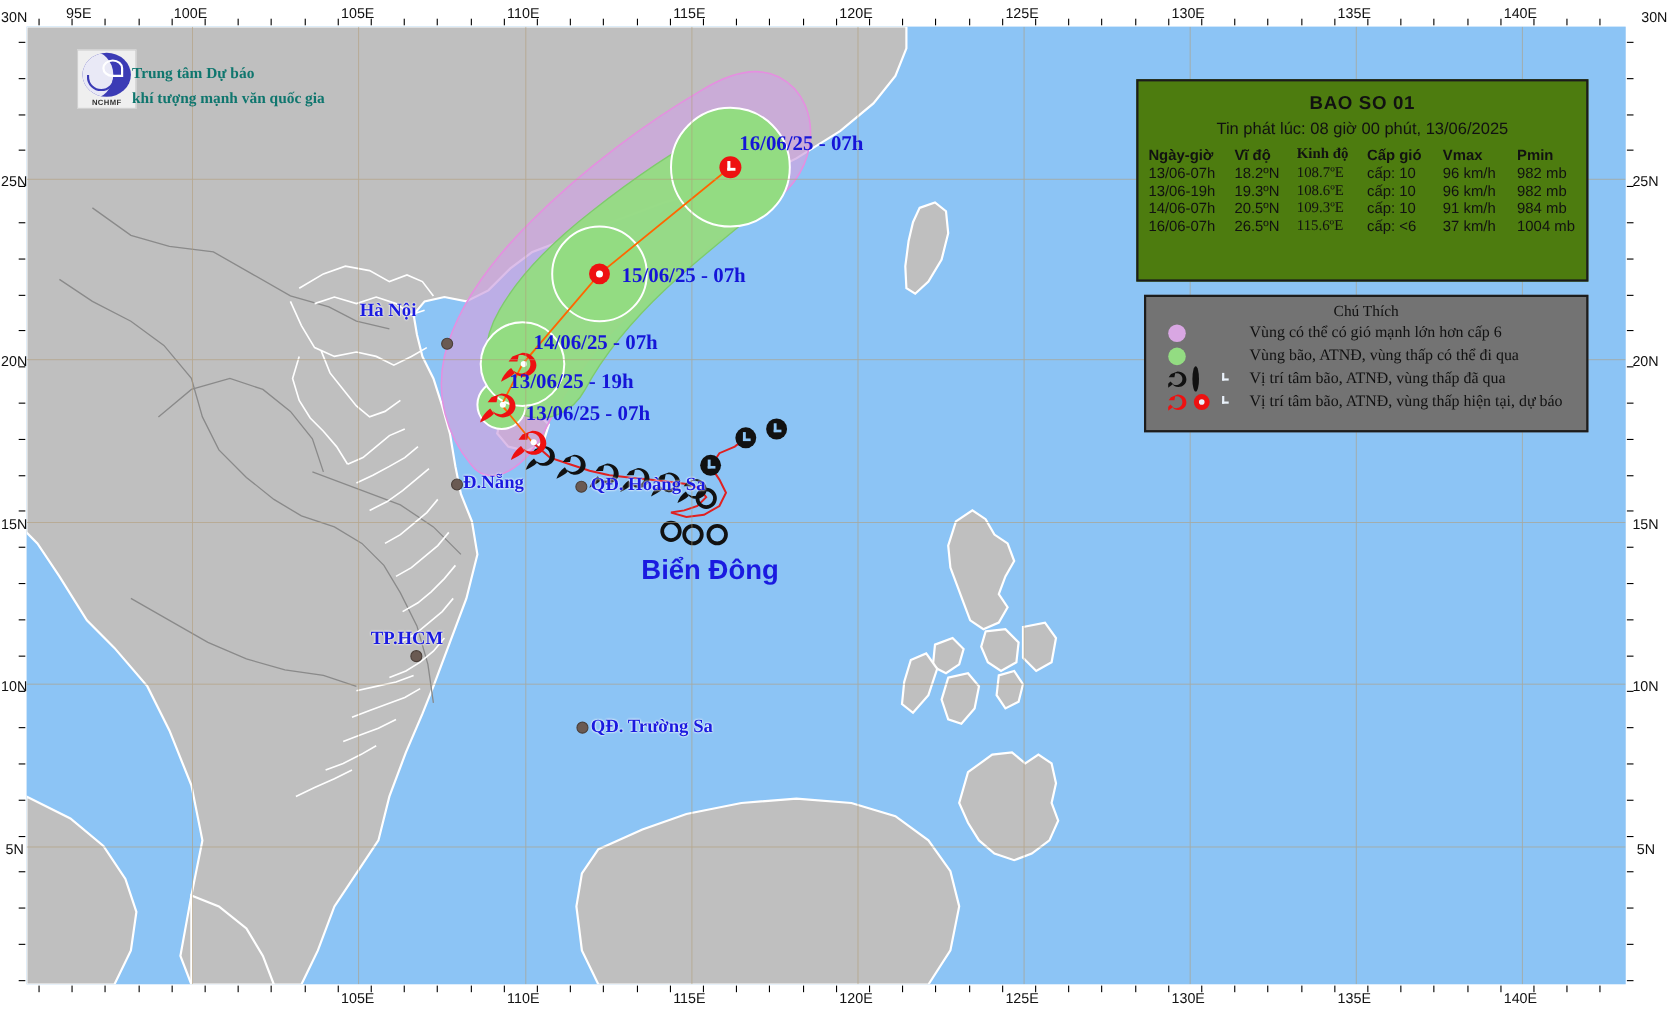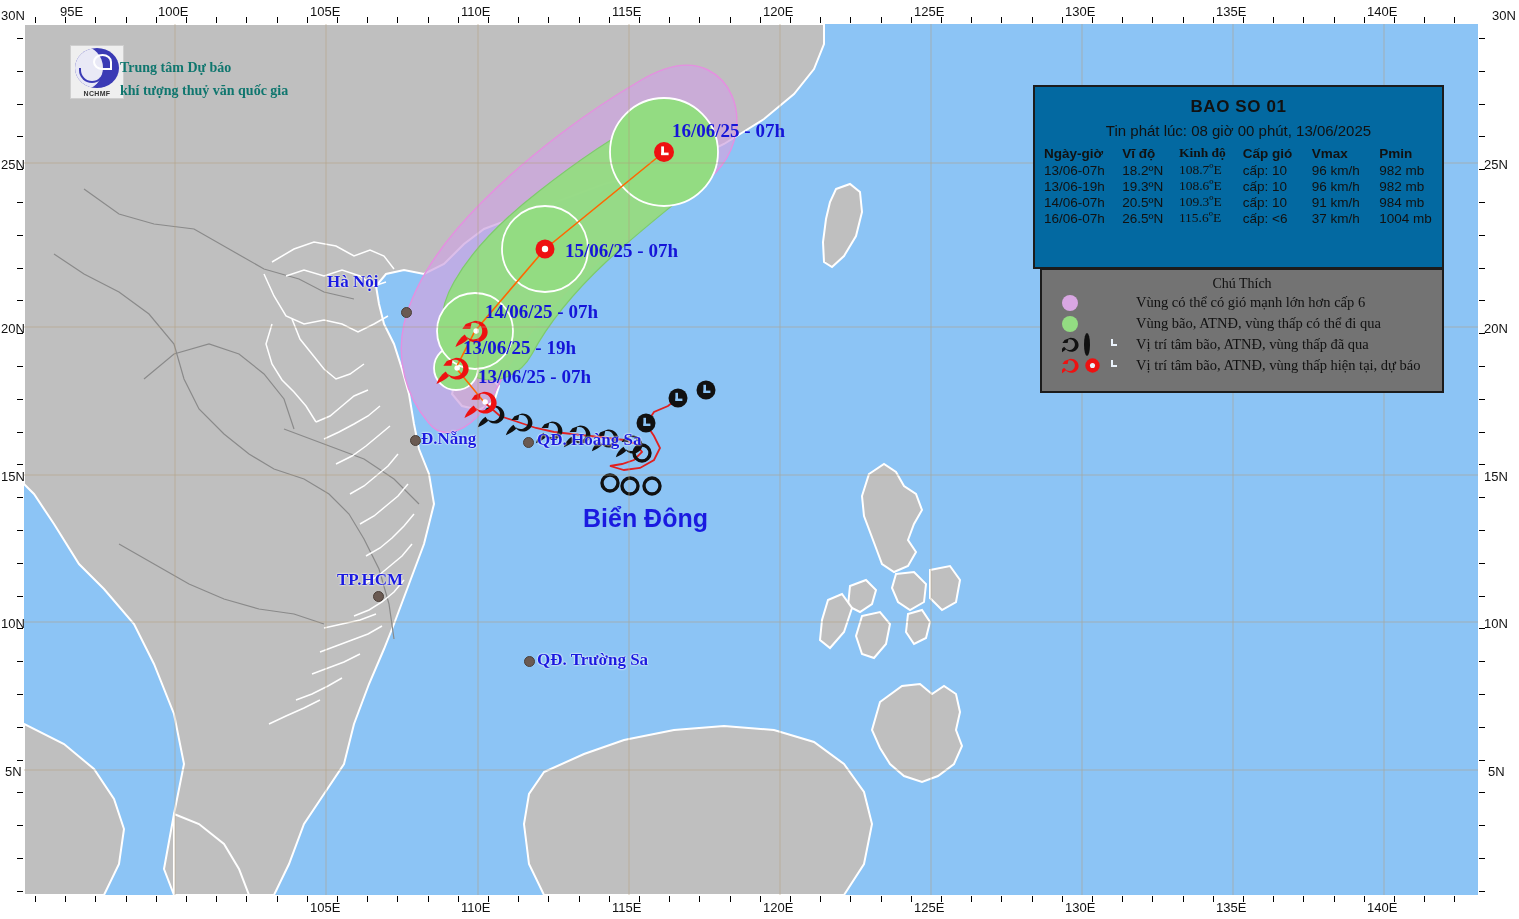--- a/index.html
+++ b/index.html
@@ -29,21 +29,21 @@
   
   #logo{position:absolute;left:70px;top:45px;width:52px;height:52px;background:#efefef;border:1px solid #cfcfcf;}
   #logo .orb{position:absolute;left:4px;top:2px;width:44px;height:40px;border-radius:50%;background:#3b3bb5;overflow:hidden;}
   #logo .orb:after{content:"";position:absolute;left:-6px;top:-2px;width:34px;height:44px;background:#e9e9f6;border-radius:0 60% 60% 0/0 50% 50% 0;}
   #logo .wave{position:absolute;left:8px;top:22px;width:22px;height:13px;border:2px solid #3b3bb5;border-radius:0 0 40px 40px;border-top:none;}
   #logo .bird{position:absolute;left:22px;top:8px;width:15px;height:12px;border:2px solid #ffffff;border-radius:50% 50% 0 50%;}
   #logo .txt{position:absolute;left:0;bottom:1px;width:52px;text-align:center;font-family:"Liberation Sans",sans-serif;font-size:7px;font-weight:bold;color:#333;letter-spacing:.3px;}
   #logotext{position:absolute;left:120px;top:56px;color:#0f766e;font-family:"Liberation Serif",serif;font-weight:bold;font-size:14px;line-height:23px;}
 
   
-  #infopanel{position:absolute;left:1033px;top:85px;width:411px;height:184px;background:#0369a1;border:2px solid #1c1c1c;box-sizing:border-box;}
+  #infopanel{position:absolute;left:1033px;top:72px;width:411px;height:184px;background:#4d7c0f;border:2px solid #1c1c1c;box-sizing:border-box;}
   #infotitle{text-align:center;font-family:"Liberation Sans",sans-serif;font-weight:bold;font-size:17px;color:#111;margin-top:10px;letter-spacing:.6px;}
   #infosub{text-align:center;font-family:"Liberation Sans",sans-serif;font-size:15px;color:#111;margin-top:5px;}
   #infotable{width:100%;border-collapse:collapse;margin-top:6px;font-family:"Liberation Sans",sans-serif;font-size:13.5px;color:#111;}
   #infotable th{font-weight:bold;text-align:left;padding:0 0 1px 0;white-space:nowrap;}
   #infotable td{padding:0;white-space:nowrap;}
   #infotable .c0{padding-left:9px;}
   #infotable .c1{padding-left:6px;}
   #infotable .c2{padding-left:8px;font-family:Liberation Serif, serif;}
   #infotable .c3{padding-left:8px;}
   #infotable .c4{padding-left:10px;}
@@ -483,21 +483,21 @@
   <div class="axlabel" style="left:1488px;top:764px;">5N</div>
 
   <div id="logo">
     <div class="orb"></div>
     <div class="wave"></div>
     <div class="bird"></div>
     <div class="txt">NCHMF</div>
   </div>
   <div id="logotext">
     <div>Trung tâm Dự báo</div>
-    <div>khí tượng thuỷ văn quốc gia</div>
+    <div>khí tượng mạnh văn quốc gia</div>
   </div>
 
   <div id="infopanel">
     <div id="infotitle">BAO SO 01</div>
     <div id="infosub">Tin phát lúc: 08 giờ 00 phút, 13/06/2025</div>
     <table id="infotable">
       <thead>
         <tr>
           <th class="c0">Ngày-giờ</th>
           <th class="c1">Vĩ độ</th>

